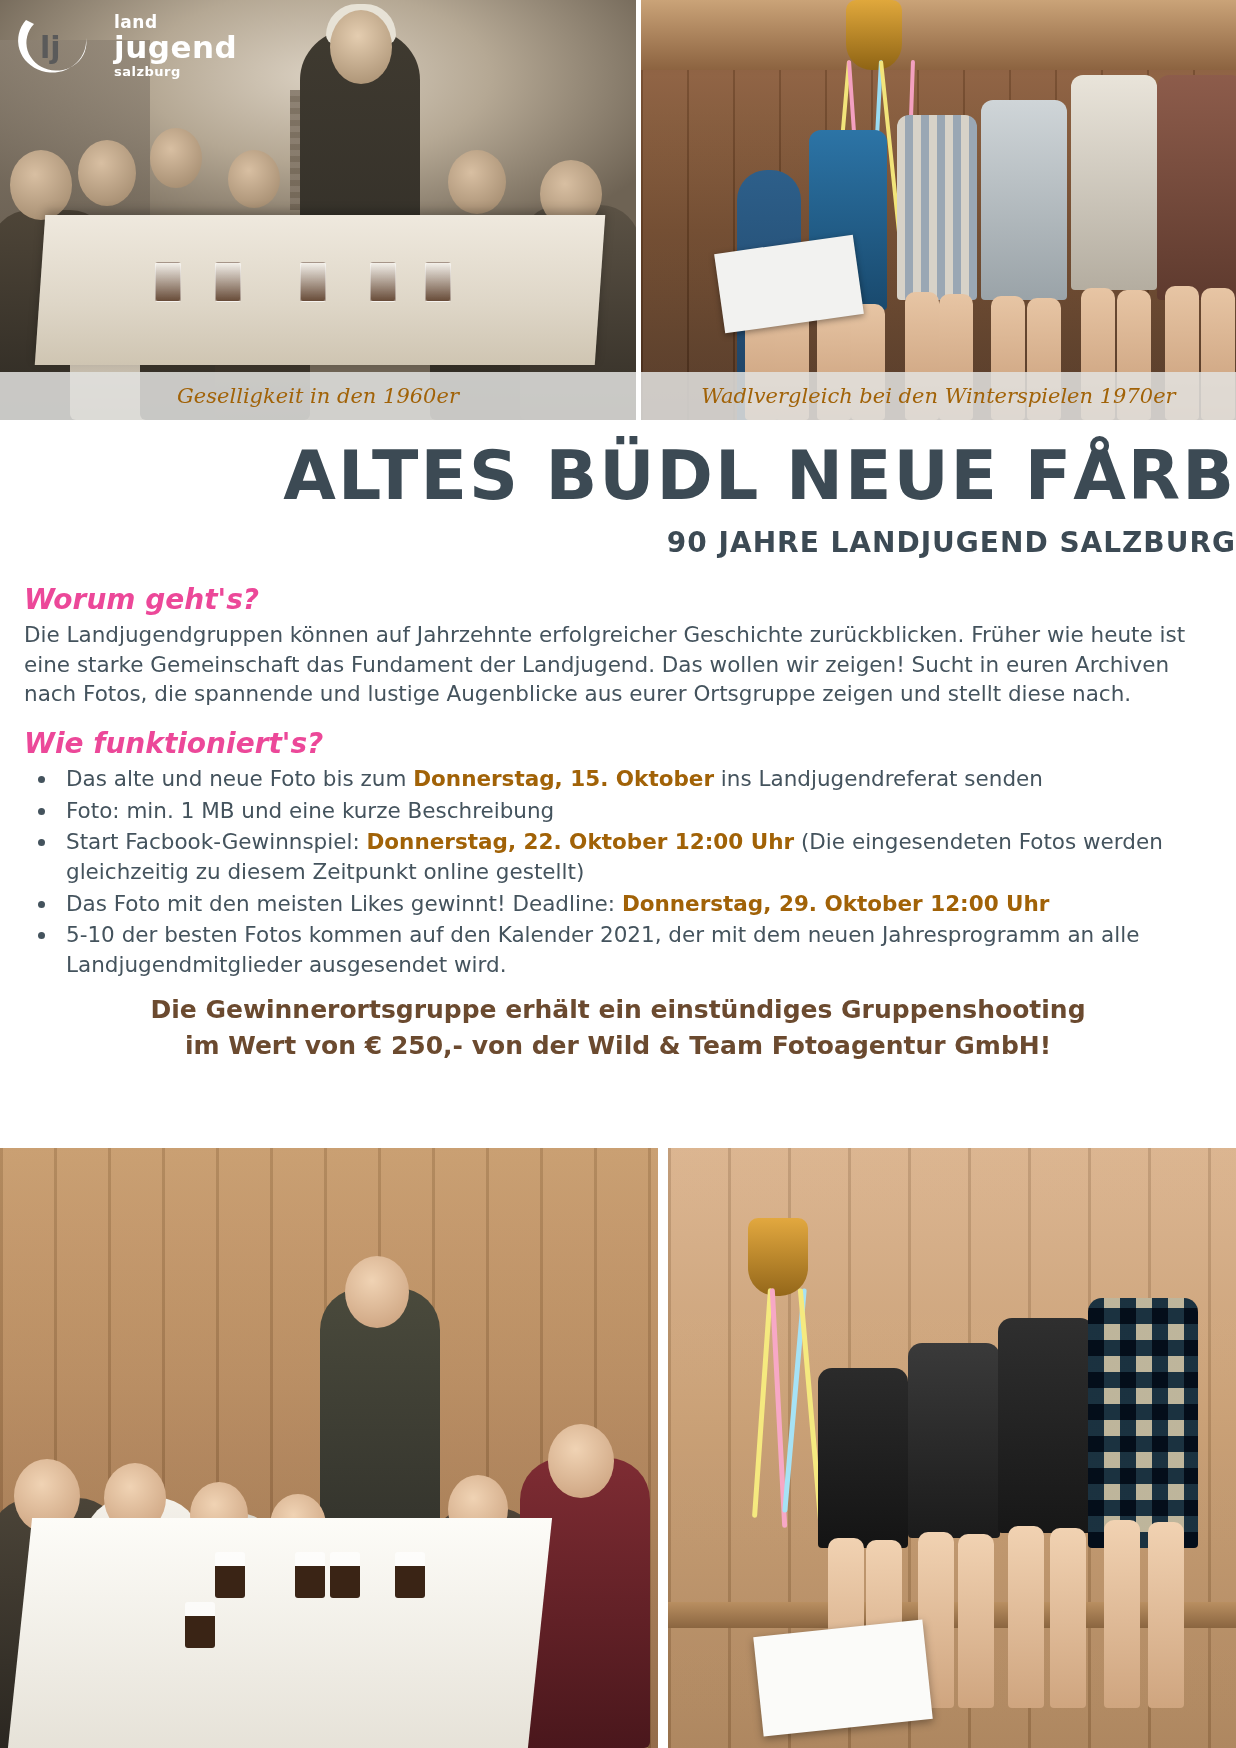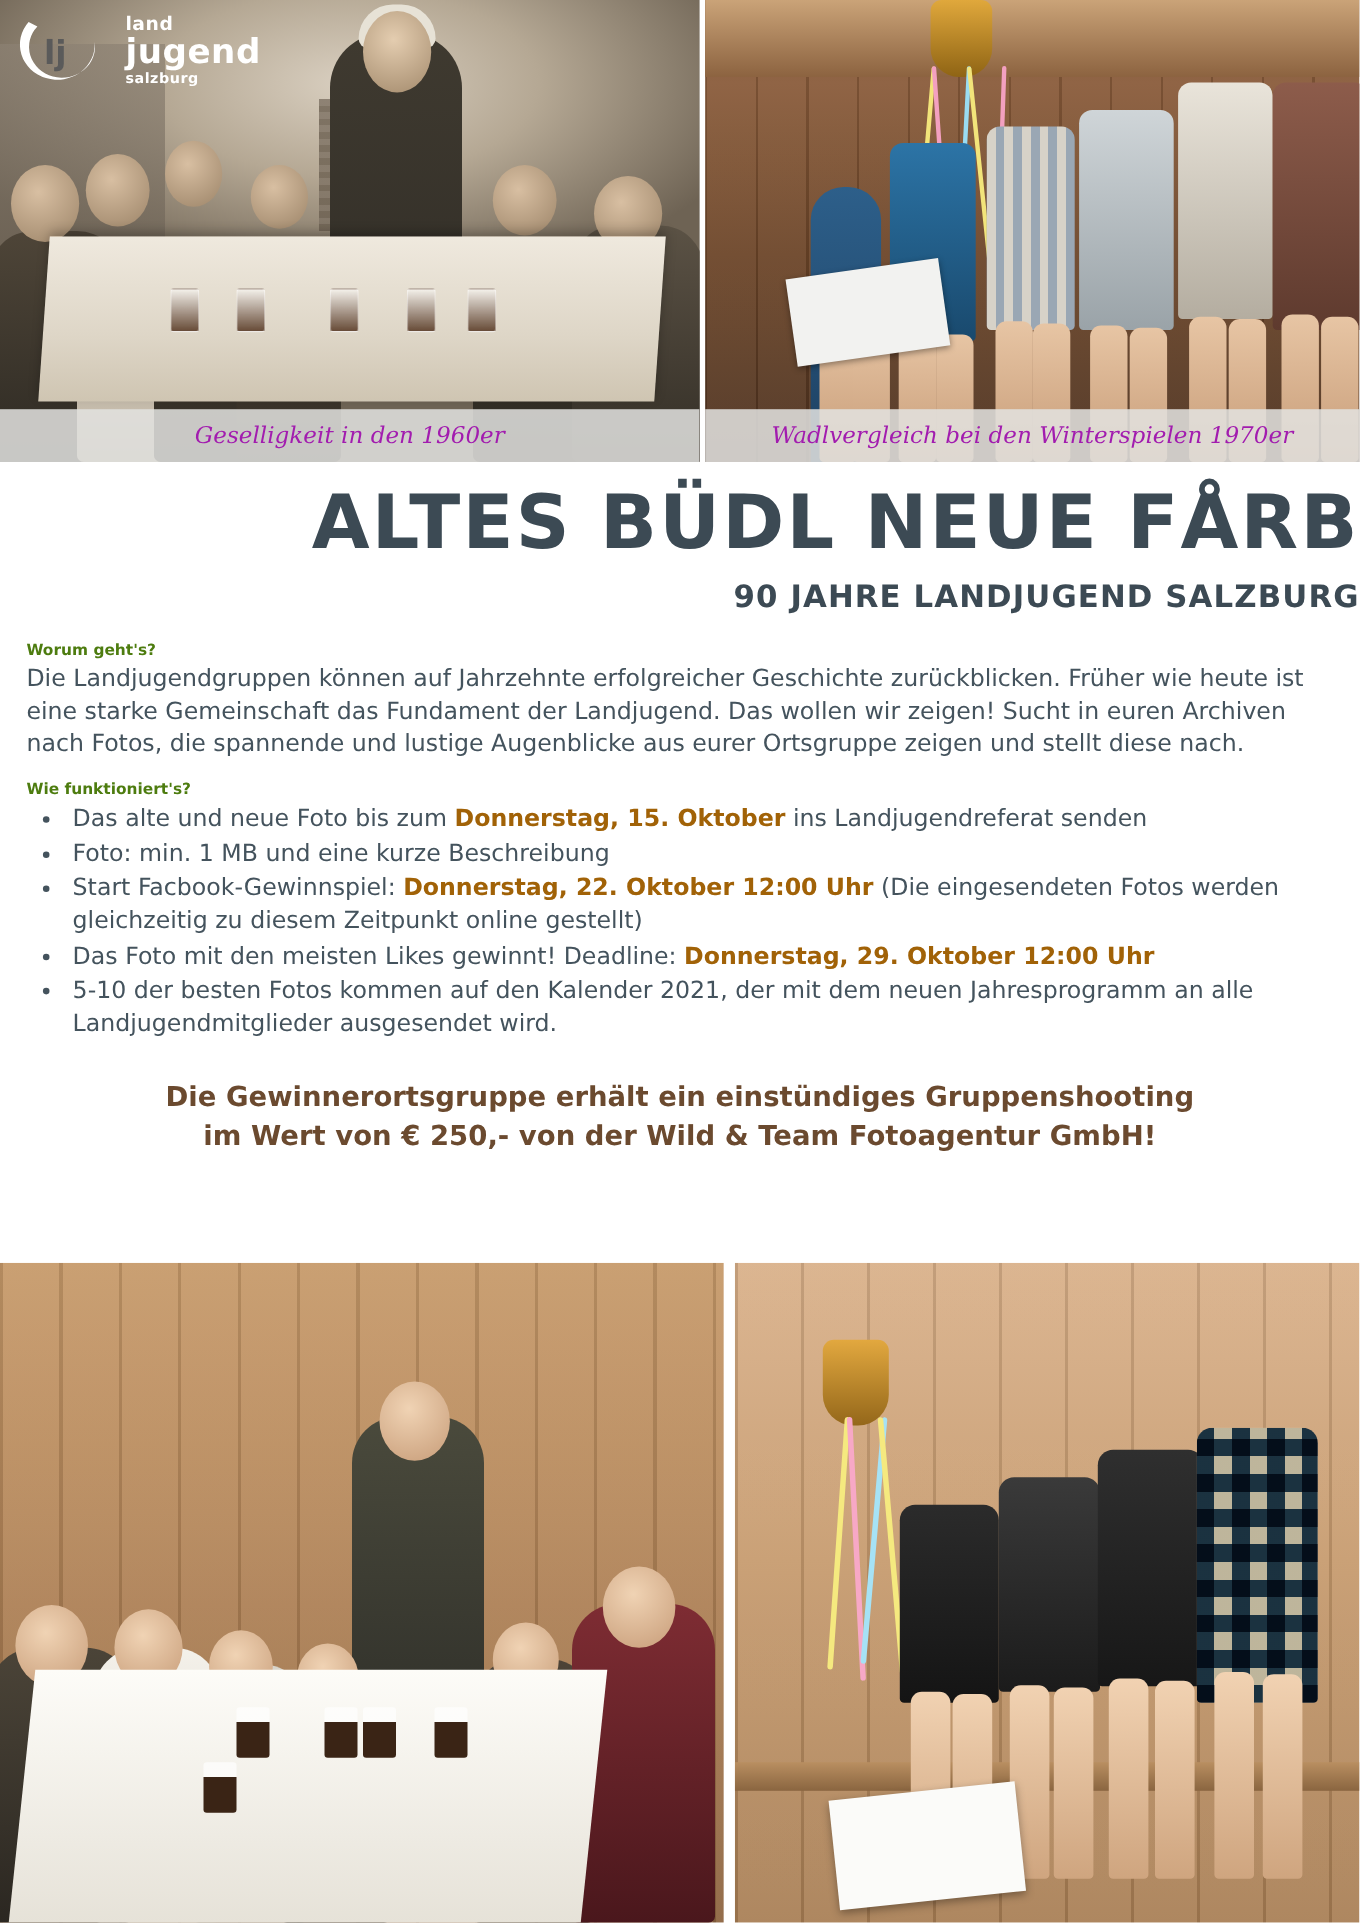--- a/index.html
+++ b/index.html
@@ -129,21 +129,21 @@
   .caption-bar {
     position: absolute; left: 0; right: 0; bottom: 0;
     height: 48px;
     background: rgba(226,226,223,.86);
     display: flex; align-items: center; justify-content: center;
   }
   .caption-bar span {
     font-family: "DejaVu Serif", serif;
     font-style: italic;
     font-size: 21px;
-    color: #a21caf;
+    color: #a16207;
   }
 
   
   .logo {
     position: absolute; left: 18px; top: 8px;
     width: 190px; height: 88px;
     color: #ffffff;
     z-index: 5;
   }
   .logo .lj-mark {
@@ -168,24 +168,25 @@
     margin-top: 16px;
     font-size: 28px;
     font-weight: 800;
     letter-spacing: 1px;
     color: #3c4a54;
   }
 
   
   .content { padding: 0 24px; margin-top: 24px; }
   .section-title {
-    font-size: 14px;
+    font-size: 28px;
     font-weight: 700;
-    color: #4d7c0f;
+    color: #ec4899;
     margin-bottom: 4px;
+    font-style: italic;
   }
   .para {
     font-size: 21.5px;
     line-height: 1.38;
     color: #44535d;
     margin: 0 0 6px 0;
   }
   ul.steps {
     margin: 4px 0 0 0;
     padding-left: 34px;
@@ -194,21 +195,21 @@
   ul.steps li {
     font-size: 21.5px;
     line-height: 1.38;
     color: #44535d;
     margin-bottom: 2px;
     padding-left: 8px;
   }
   b, strong { font-weight: 700; color: #a16207; }
 
   .prize {
-    margin-top: 33px;
+    margin-top: 12px;
     text-align: center;
     color: #6b4a2f;
     font-size: 25px;
     font-weight: 700;
     line-height: 1.45;
   }
 
   
   .bottom-strip {
     position: absolute;

